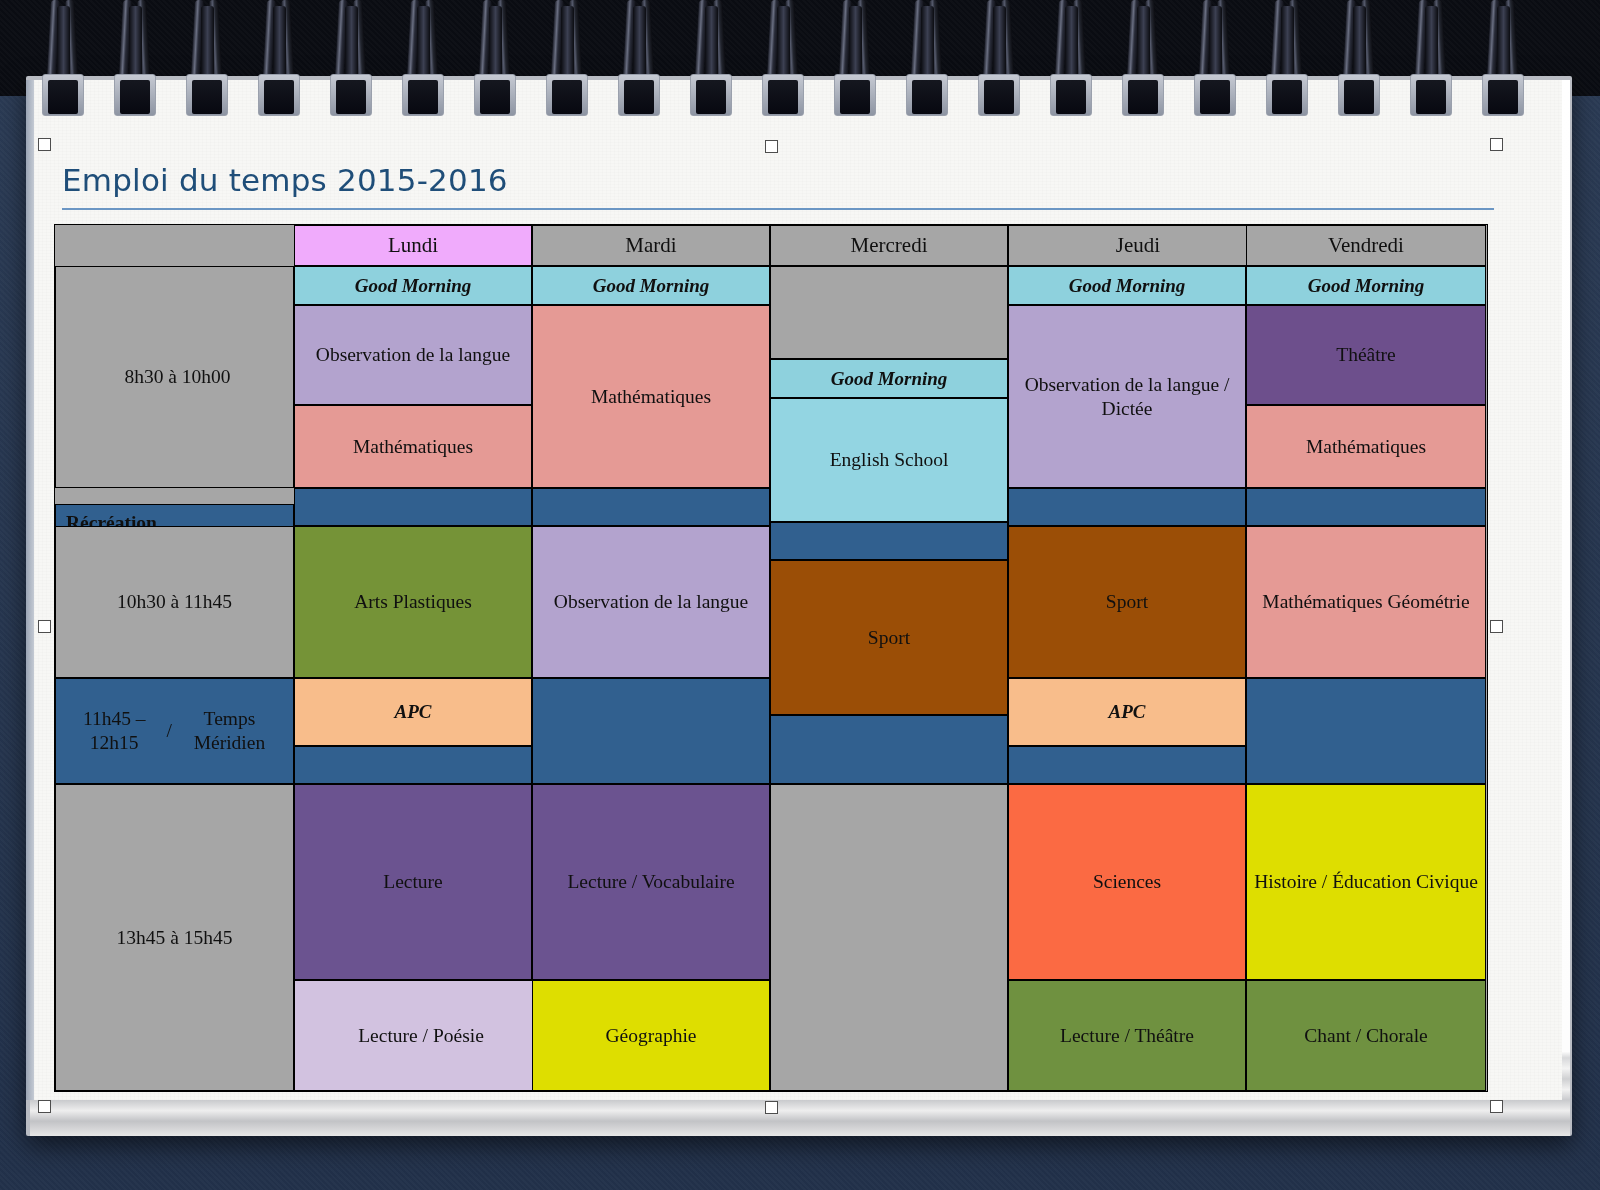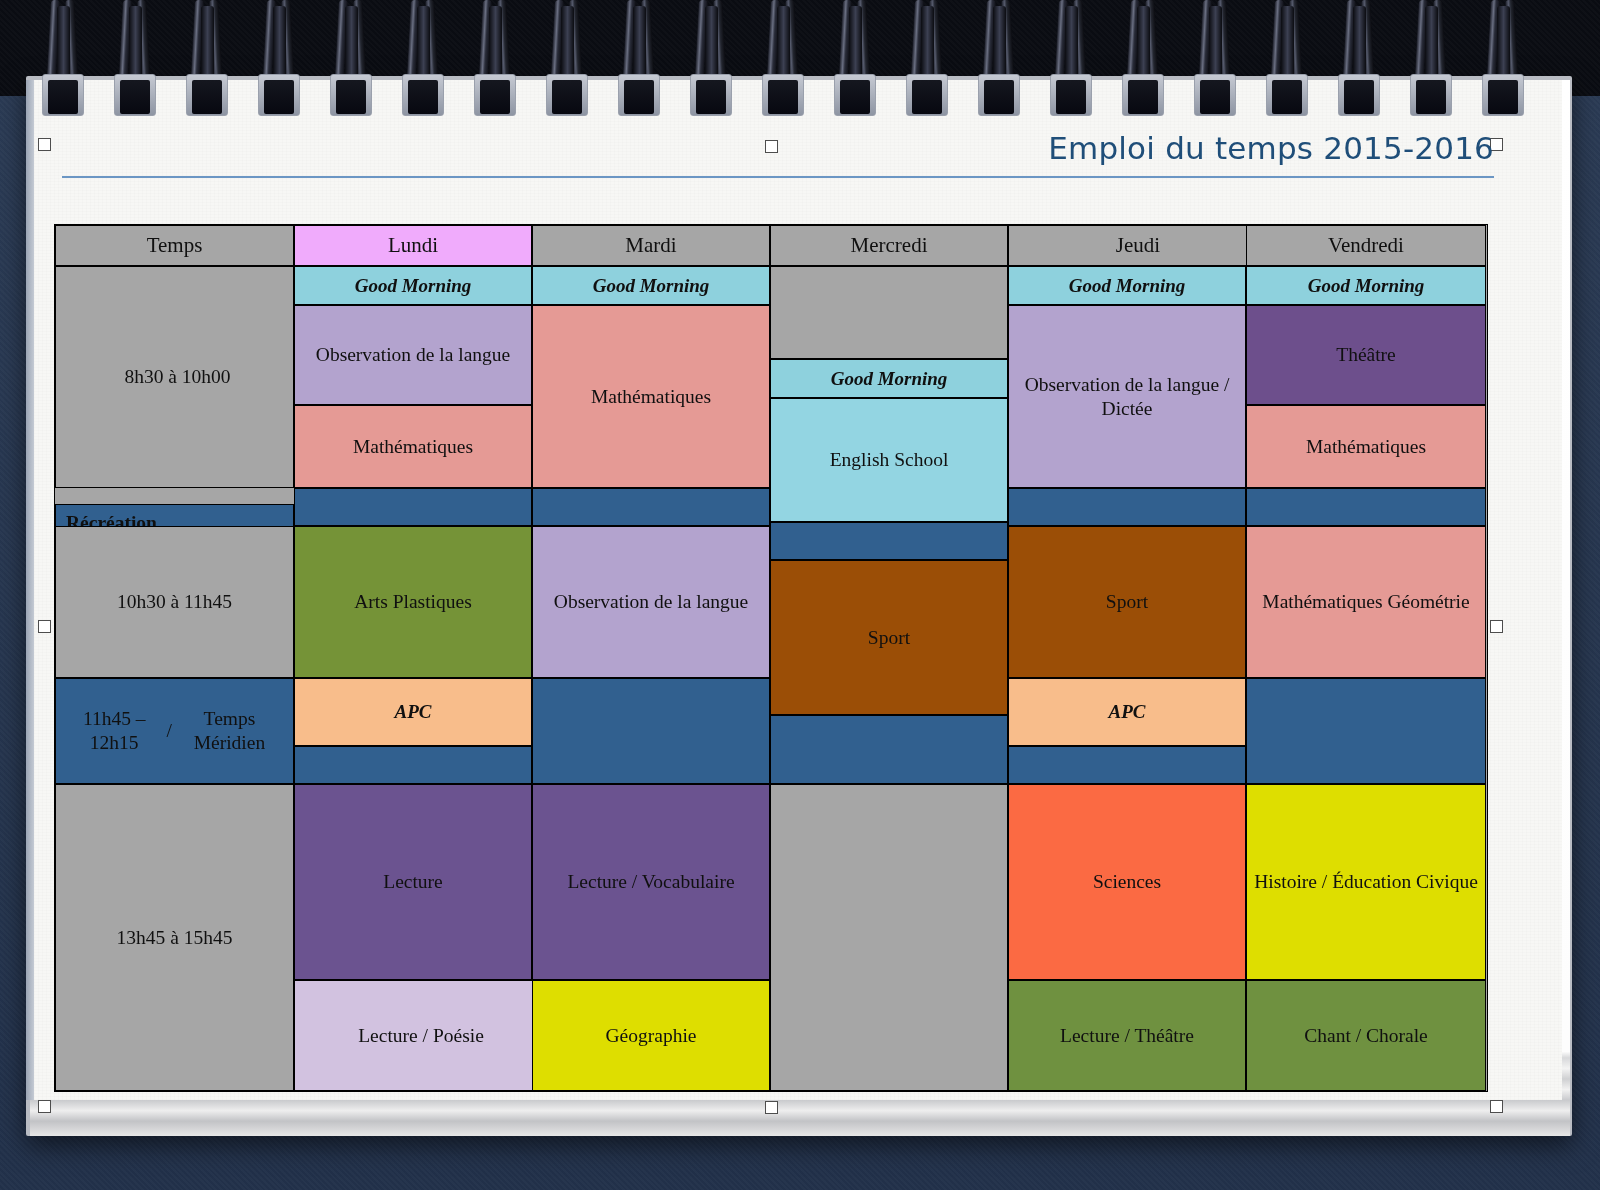--- a/index.html
+++ b/index.html
@@ -72,21 +72,21 @@
     position:absolute; left:14px; top:80px; width:30px; height:34px;
     background:linear-gradient(180deg,#15171f,#070810);
     border-radius:2px;
   }
   
   .handle{
     position:absolute; width:13px; height:13px;
     background:#ffffff; border:1.5px solid #4d4d4d;
   }
   
-  #title-block{ position:absolute; left:62px; top:130px; width:1432px;text-align:right; }
+  #title-block{ position:absolute; left:62px; top:162px; width:1432px; }
   #doc-title{
     font-family:"DejaVu Sans", sans-serif;
     font-size:31px; color:#1f4e79; letter-spacing:.2px;
     white-space:nowrap;
   }
   #title-rule{
     margin-top:10px; height:2px; width:1432px;
     background:#6b96c4;
   }
   
@@ -279,21 +279,20 @@
 <div class="handle" style="left:765px; top:1101px;"></div>
 <div class="handle" style="left:1490px;top:1100px;"></div>
 
 <div id="title-block">
   <div id="doc-title">Emploi du temps 2015-2016</div>
   <div id="title-rule"></div>
 </div>
 
 <div id="tt">
 
-  <div class="cell hdr" style="left:0px;    top:0px;  width:239px; height:41px; background:#a6a6a6;">Temps</div>
   <div class="cell hdr" style="left:239px;  top:0px;  width:238px; height:41px; background:#f0abfc;">Lundi</div>
   <div class="cell hdr" style="left:477px;  top:0px;  width:238px; height:41px; background:#a6a6a6;">Mardi</div>
   <div class="cell hdr" style="left:715px;  top:0px;  width:238px; height:41px; background:#a6a6a6;">Mercredi</div>
   <div class="cell hdr" style="left:953px;  top:0px;  width:260px; height:41px; background:#a6a6a6;">Jeudi</div>
   <div class="cell hdr" style="left:1191px; top:0px;  width:240px; height:41px; background:#a6a6a6;">Vendredi</div>
 
   <div class="cell" style="left:0px; top:41px; width:239px; height:222px; background:#a6a6a6;padding-left:12px;">8h30 à 10h00</div>
 
   <div class="cell ital" style="left:239px; top:41px; width:238px; height:39px; background:#8ed1dd;">Good Morning</div>
   <div class="cell" style="left:239px; top:80px; width:238px; height:100px; background:#b3a3ce;">Observation de la langue</div>

